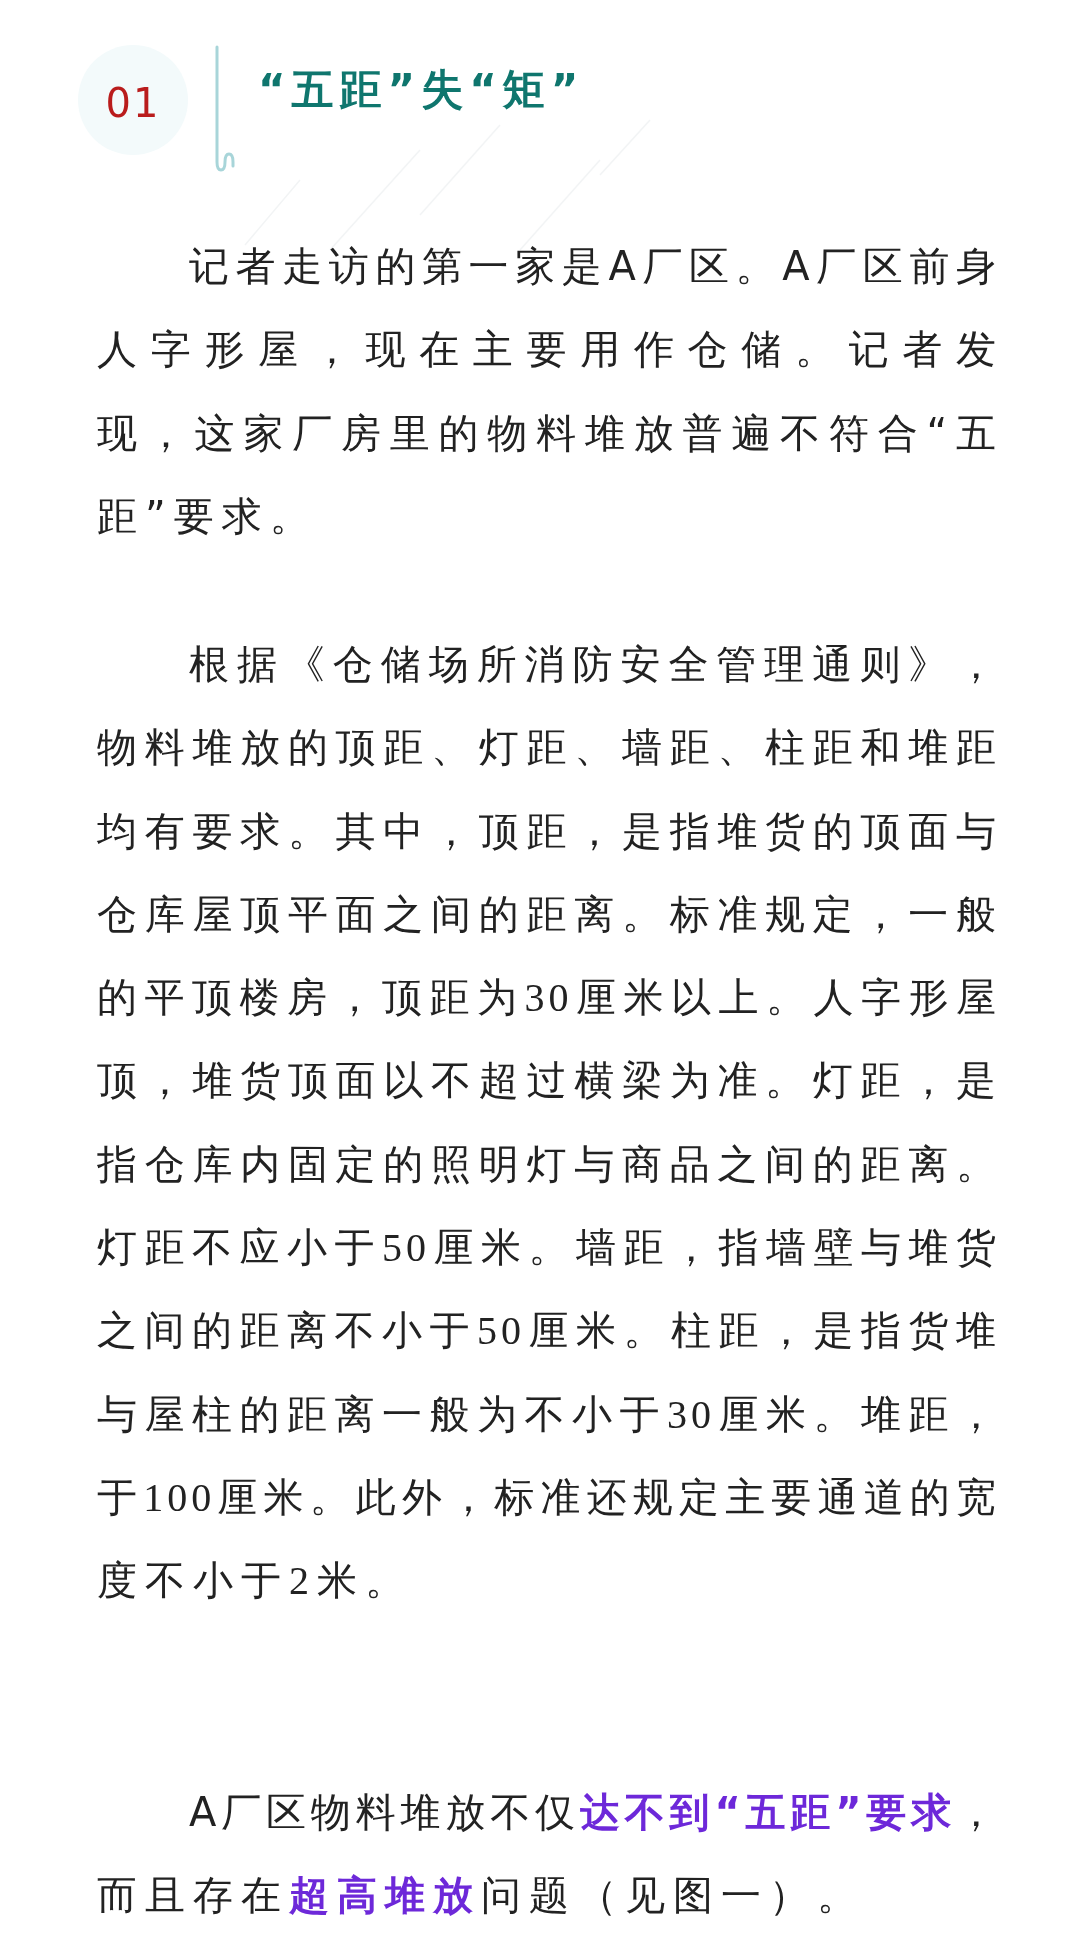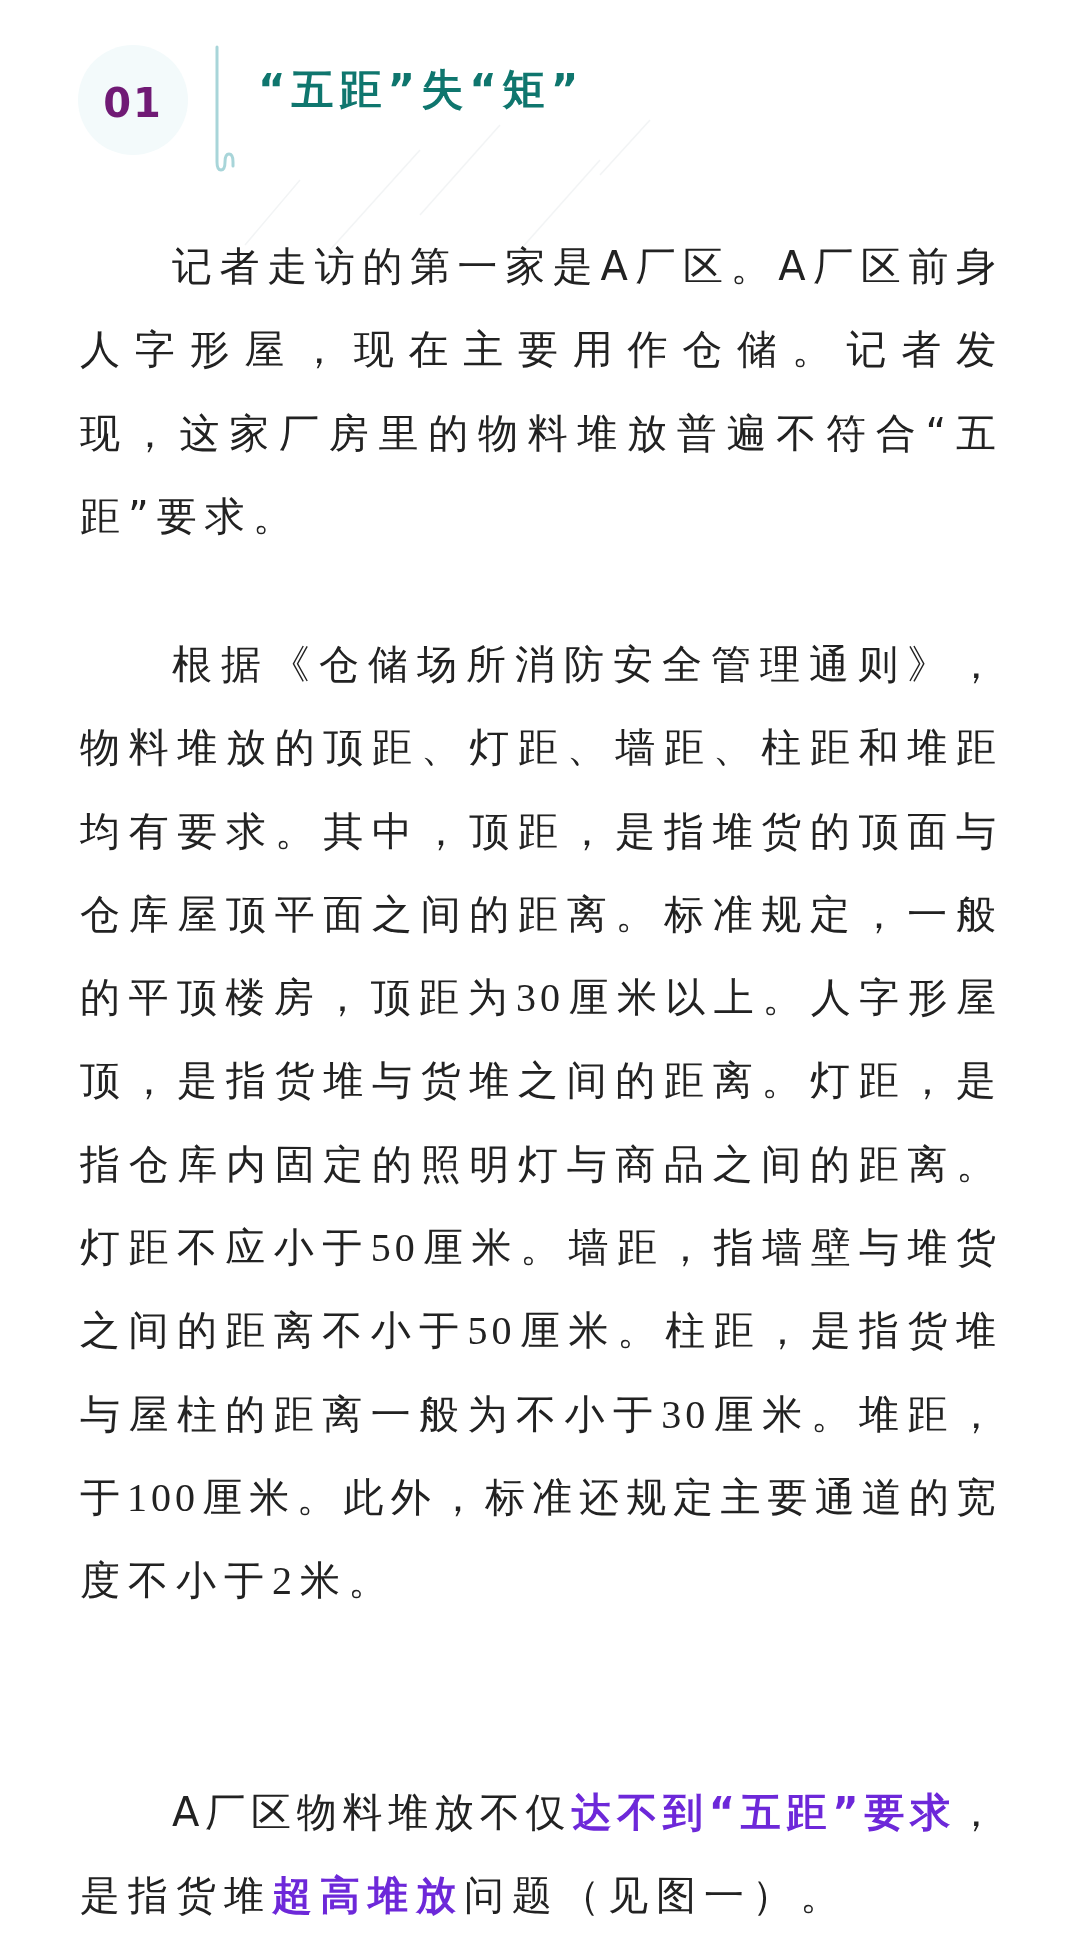--- a/index.html
+++ b/index.html
@@ -2,29 +2,29 @@
 <html><head>
 <meta charset="utf-8">
 <style>
   html, body { margin: 0; padding: 0; background: #ffffff; }
   body { width: 1080px; height: 1937px; position: relative; overflow: hidden;
          font-family: "DejaVu Sans", "Liberation Sans", sans-serif; color: #222222; }
   .header { position: absolute; left: 0; top: 0; width: 1080px; height: 200px; }
   .badge-circle { position: absolute; left: 78px; top: 45px; width: 110px; height: 110px;
                   border-radius: 50%; background: #f3fafb; }
   .badge-num { position: absolute; left: 78px; top: 45px; width: 110px; height: 110px;
-               line-height: 116px; text-align: center; font-size: 40px; font-weight: bold;
-               color: #701a75; letter-spacing: 2px; }
+               line-height: 116px; text-align: center; font-size: 40px; font-weight: normal;
+               color: #b91c1c; letter-spacing: 2px; }
   .divider { position: absolute; left: 205px; top: 44px; width: 40px; height: 130px; }
   .title { position: absolute; left: 258px; top: 60px; height: 60px; line-height: 60px;
            font-size: 42px; font-weight: bold; color: #0f766e; letter-spacing: 6px; white-space: nowrap; }
   .deco { position: absolute; left: 0; top: 0; width: 1080px; height: 260px; pointer-events: none; }
   .para { position: absolute; left: 80px; width: 920px; font-size: 40px; }
   .line { display: block; height: 83.3px; line-height: 83.3px; white-space: nowrap;
-          text-align: justify; text-align-last: justify; letter-spacing: 4px; }
+          text-align: justify; text-align-last: justify; letter-spacing: 4px; margin-left: 17px; }
   .line.last { text-align-last: left; letter-spacing: 8px; }
   .line.indent { padding-left: 92px; }
   .seg.bold { font-weight: bold; color: #6d28d9; }
   #p1 { top: 225px; }
   #p2 { top: 623px; font-family: Liberation Serif, serif; }
   #p3 { top: 1771px; }
 </style>
 </head>
 <body>
 
@@ -52,25 +52,25 @@
   <span class="line"><span class="seg">现，这家厂房里的物料堆放普遍不符合“五</span></span>
   <span class="line last"><span class="seg">距”要求。</span></span>
 </div>
 
 <div class="para" id="p2">
   <span class="line indent"><span class="seg">根据《仓储场所消防安全管理通则》，</span></span>
   <span class="line"><span class="seg">物料堆放的顶距、灯距、墙距、柱距和堆距</span></span>
   <span class="line"><span class="seg">均有要求。其中，顶距，是指堆货的顶面与</span></span>
   <span class="line"><span class="seg">仓库屋顶平面之间的距离。标准规定，一般</span></span>
   <span class="line"><span class="seg">的平顶楼房，顶距为30厘米以上。人字形屋</span></span>
-  <span class="line"><span class="seg">顶，是指货堆与货堆之间的距离。灯距，是</span></span>
+  <span class="line"><span class="seg">顶，堆货顶面以不超过横梁为准。灯距，是</span></span>
   <span class="line"><span class="seg">指仓库内固定的照明灯与商品之间的距离。</span></span>
   <span class="line"><span class="seg">灯距不应小于50厘米。墙距，指墙壁与堆货</span></span>
   <span class="line"><span class="seg">之间的距离不小于50厘米。柱距，是指货堆</span></span>
   <span class="line"><span class="seg">与屋柱的距离一般为不小于30厘米。堆距，</span></span>
   <span class="line"><span class="seg">于100厘米。此外，标准还规定主要通道的宽</span></span>
   <span class="line last"><span class="seg">度不小于2米。</span></span>
 </div>
 
 <div class="para" id="p3">
   <span class="line indent"><span class="seg">A厂区物料堆放不仅</span><span class="seg bold">达不到“五距”要求</span><span class="seg">，</span></span>
-  <span class="line last"><span class="seg">是指货堆</span><span class="seg bold">超高堆放</span><span class="seg">问题（见图一）。</span></span>
+  <span class="line last"><span class="seg">而且存在</span><span class="seg bold">超高堆放</span><span class="seg">问题（见图一）。</span></span>
 </div>
 
 </body></html>

